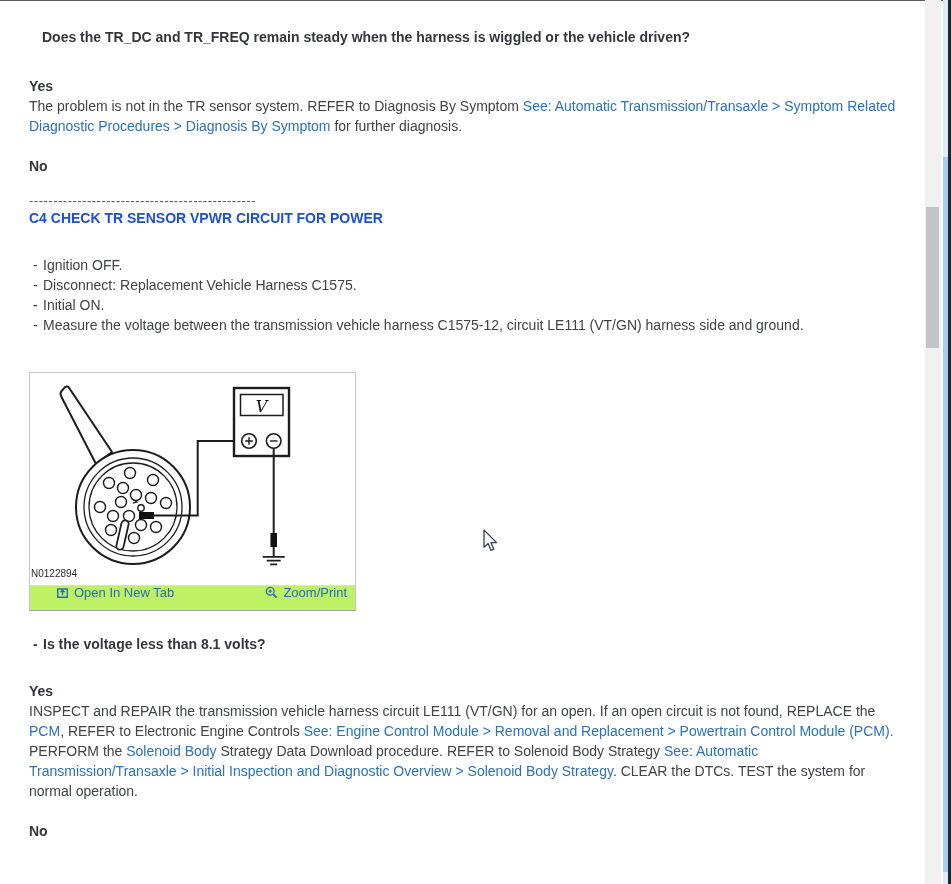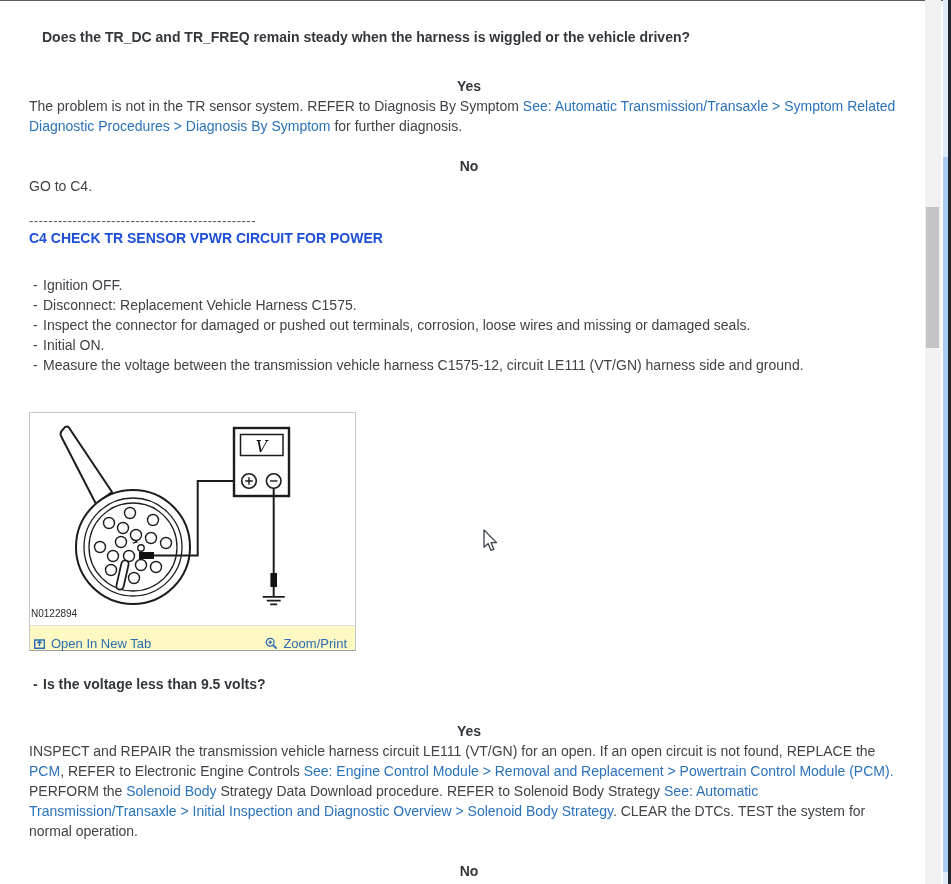--- a/index.html
+++ b/index.html
@@ -5,40 +5,40 @@
   * { margin:0; padding:0; box-sizing:border-box; }
   html,body { width:951px; height:884px; background:#ffffff; overflow:hidden;
     font-family:"Liberation Sans", sans-serif; }
   .page { position:relative; width:951px; height:760px; background:#fff; }
   .top-edge { position:absolute; top:0; left:0; width:951px; height:1px; background:#5a5e66; }
 
   .content { position:absolute; top:1px; left:0; width:909px; padding:0 0 0 29px;
     color:#3f4347; font-size:14px; line-height:20px; }
 
   .q1 { margin:26px 0 0 13px; font-weight:bold; color:#33373b; }
-  .lbl { font-weight:bold; color:#33373b;text-align:center; }
+  .lbl { font-weight:bold; color:#33373b; }
   .yes1 { margin-top:29px; }
   .no1 { margin-top:20px; }
   .para { margin:0; max-width:880px; }
   .link { color:#2a72ba; cursor:pointer; }
 
   .divider { margin-top:17px; font-size:13px; letter-spacing:0.5px; color:#4d5156; line-height:15px; }
   .heading { margin-top:0; font-weight:bold; color:#1d4ed8; }
 
   ul.bullets { margin-top:27px; list-style:none; }
   ul.bullets li { position:relative; padding-left:14px; }
   ul.bullets li .marker { position:absolute; left:4px; top:0; }
   .q2 { margin-top:23px; font-weight:bold; color:#33373b; position:relative; padding-left:14px; max-width:500px; }
   .q2 .marker { position:absolute; left:4px; top:0; font-weight:bold; }
 
   .figure-box { margin-top:37px; width:327px; border:1px solid #c3c7cc; border-bottom-color:#9aa1a9; background:#fff; }
   .figure-canvas { position:relative; width:325px; height:212px; background:#fff; }
   .figure-label { position:absolute; left:1px; bottom:6px; font-size:10px; color:#2b2b2b; line-height:11px; }
-  .figure-footer { height:25px; background:#fef9c3; border-top:1px solid #d9dee6;
-    display:flex; align-items:flex-end; justify-content:space-between; padding:0 8px 0 3px;
+  .figure-footer { height:25px; background:#bef264; border-top:1px solid #d9dee6;
+    display:flex; align-items:flex-start; justify-content:space-between; padding:0 8px 0 26px;
     font-size:13px; line-height:13px; }
   .fig-link { color:#2a6db5; display:flex; align-items:center; gap:5px; cursor:pointer; }
   .fig-link svg { display:block; }
 
   .yes2 { margin-top:27px; }
   .no2 { margin-top:20px; }
 
   
   .inner-scroll { position:absolute; top:0; right:10px; width:16px; height:884px; background:#f1f1f2; }
   .inner-thumb { position:absolute; left:1px; width:13px; top:207px; height:141px; background:#c4c4c6; }
@@ -55,30 +55,29 @@
   <div class="top-edge"></div>
 
   <div class="content">
 
     <div class="q1">Does the TR_DC and TR_FREQ remain steady when the harness is wiggled or the vehicle driven?</div>
 
     <div class="lbl yes1">Yes</div>
     <p class="para"><span>The problem is not in the TR sensor system. REFER to Diagnosis By Symptom </span><span class="link">See: Automatic Transmission/Transaxle &gt; Symptom Related Diagnostic Procedures &gt; Diagnosis By Symptom</span><span> for further diagnosis.</span></p>
 
     <div class="lbl no1">No</div>
-    <p class="para">GO to C4.</p>
 
     <div class="divider">-----------------------------------------------</div>
 
     <div class="heading">C4 CHECK TR SENSOR VPWR CIRCUIT FOR POWER</div>
 
     <ul class="bullets">
       <li><span class="marker">-</span><span>Ignition OFF.</span></li>
       <li><span class="marker">-</span><span>Disconnect: Replacement Vehicle Harness C1575.</span></li>
-      <li><span class="marker">-</span><span>Inspect the connector for damaged or pushed out terminals, corrosion, loose wires and missing or damaged seals.</span></li>
+      <li><span class="marker">-</span></li>
       <li><span class="marker">-</span><span>Initial ON.</span></li>
       <li><span class="marker">-</span><span>Measure the voltage between the transmission vehicle harness C1575-12, circuit LE111 (VT/GN) harness side and ground.</span></li>
     </ul>
 
     <div class="figure-box">
       <div class="figure-canvas">
         <svg width="325" height="212" viewBox="0 0 325 212">
           <g fill="none" stroke="#1c1c1c" stroke-width="2">
 
             <path d="M33,16.5 Q29,20 31.5,24 L66,91 L82,79 L38.5,14 Q35.5,12.5 33,16.5 Z" fill="#ffffff" stroke-width="2"></path>
@@ -148,21 +147,21 @@
                 <circle cx="5.2" cy="5.2" r="3.9"></circle>
                 <path d="M8.1,8.1 L11.7,11.7" stroke-width="1.8"></path>
                 <path d="M5.2,3.5 V6.9 M3.5,5.2 H6.9"></path>
               </svg>
             </span>
           <span>Zoom/Print</span>
         </span>
       </div>
     </div>
 
-    <div class="q2"><span class="marker">-</span><span>Is the voltage less than 9.5 volts?</span></div>
+    <div class="q2"><span class="marker">-</span><span>Is the voltage less than 8.1 volts?</span></div>
 
     <div class="lbl yes2">Yes</div>
     <p class="para"><span>INSPECT and REPAIR the transmission vehicle harness circuit LE111 (VT/GN) for an open. If an open circuit is not found, REPLACE the </span><span class="link">PCM</span><span>, REFER to Electronic Engine Controls </span><span class="link">See: Engine Control Module &gt; Removal and Replacement &gt; Powertrain Control Module (PCM).</span><span> PERFORM the </span><span class="link">Solenoid Body</span><span> Strategy Data Download procedure. REFER to Solenoid Body Strategy </span><span class="link">See: Automatic Transmission/Transaxle &gt; Initial Inspection and Diagnostic Overview &gt; Solenoid Body Strategy</span><span>. CLEAR the DTCs. TEST the system for normal operation.</span></p>
 
     <div class="lbl no2">No</div>
 
   </div>
 
   <div class="inner-scroll">
     <div class="inner-thumb"></div>

